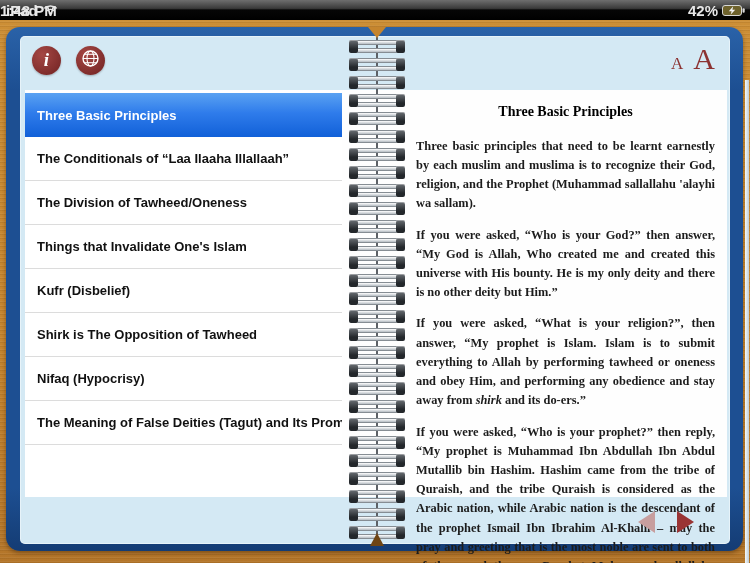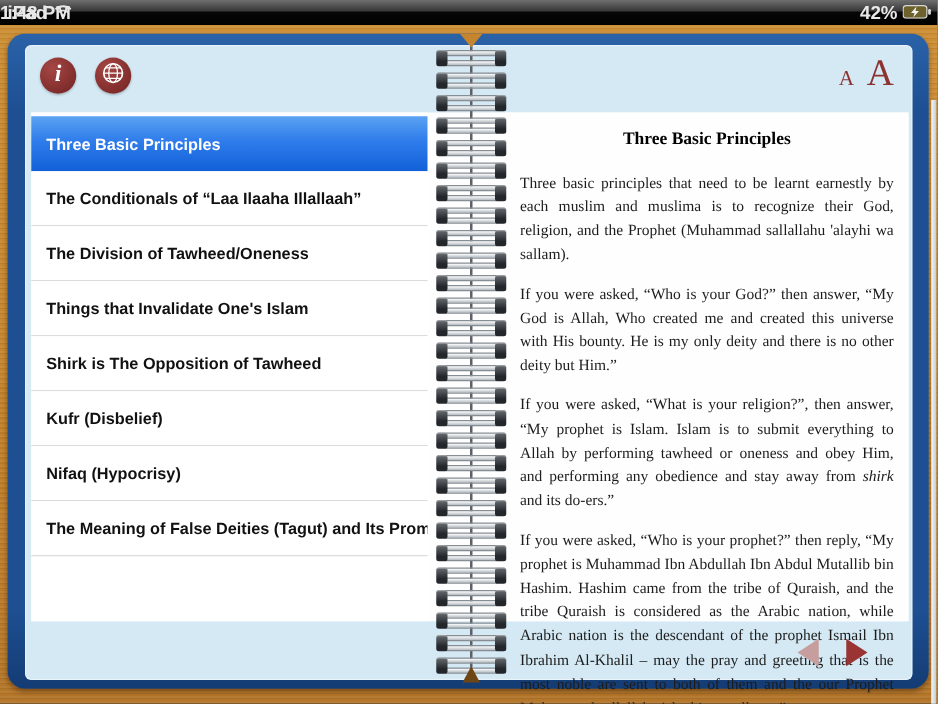--- a/index.html
+++ b/index.html
@@ -103,21 +103,21 @@
   }
   .font-small{ font-size:17px; } .font-large{ font-size:30px; }
 
   .reader{
     position:absolute; left:404px; top:90px; width:322px; height:407px;
     background:#fefefe; padding:11px 11px 0 12px;
     font-family:"Liberation Serif", serif; font-size:12.4px; line-height:1.55;
     color:#1c1c1c; text-align:justify;
   }
   .reader h1{ font-size:14px; font-weight:bold; text-align:center; margin-bottom:14px; color:#000; }
-  .reader p{ margin-bottom:12px; }
+  .reader p{ margin-bottom:12px;font-weight:bold; }
 
   
   .nav-arrows{ position:absolute; left:0; top:504px; width:726px; height:36px; display:flex; justify-content:flex-end; align-items:center; gap:22px; padding-right:32px; z-index:26;}
   .arrow-back{ width:0; height:0; border-top:11px solid transparent; border-bottom:11px solid transparent; border-right:17px solid #c79e9e; }
   .arrow-fwd{ width:0; height:0; border-top:11px solid transparent; border-bottom:11px solid transparent; border-left:17px solid #9a3434; }
 </style>
 </head>
 <body>
 
 <div class="status-bar">
@@ -175,24 +175,24 @@
   <div class="toc-row">
     <span>The Conditionals of “Laa Ilaaha Illallaah”</span>
   </div>
   <div class="toc-row">
     <span>The Division of Tawheed/Oneness</span>
   </div>
   <div class="toc-row">
     <span>Things that Invalidate One's Islam</span>
   </div>
   <div class="toc-row">
+    <span>Kufr (Disbelief)</span>
+  </div>
+  <div class="toc-row">
     <span>Shirk is The Opposition of Tawheed</span>
-  </div>
-  <div class="toc-row">
-    <span>Kufr (Disbelief)</span>
   </div>
   <div class="toc-row">
     <span>Nifaq (Hypocrisy)</span>
   </div>
   <div class="toc-row">
     <span>The Meaning of False Deities (Tagut) and Its Prominent Fig...</span>
   </div>
 </div>
 
 <div class="font-controls">

